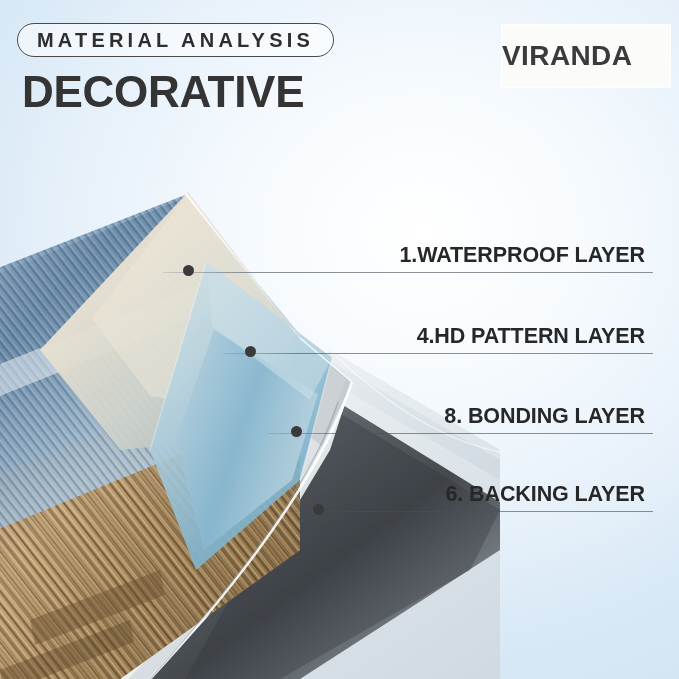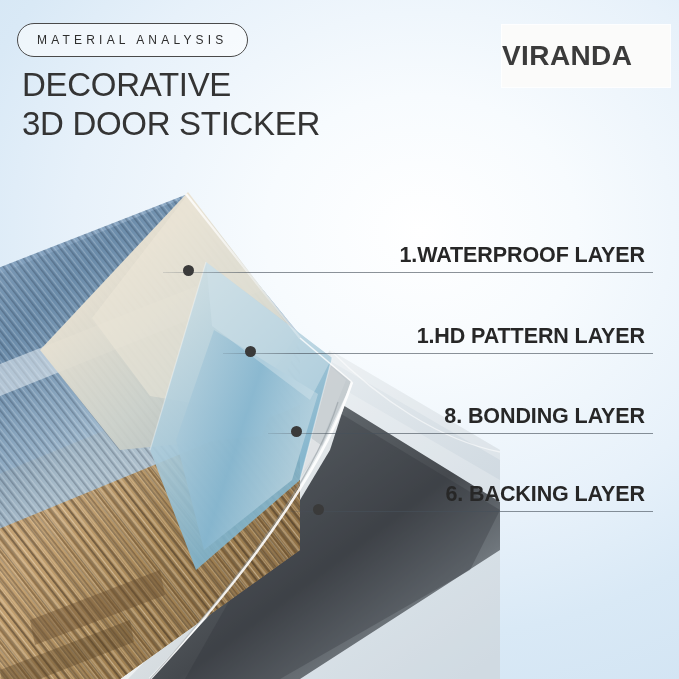--- a/index.html
+++ b/index.html
@@ -26,35 +26,35 @@
     height: 34px;
     padding: 0 19px;
     display: flex;
     align-items: center;
     border: 1.5px solid #4a4a4a;
     border-radius: 18px;
     background: rgba(255,255,255,0.55);
     box-sizing: border-box;
   }
   .pill-text {
-    font-size: 12px;
+    font-size: 20px;
     letter-spacing: 4.2px;
     color: #2e2e2e;
-    font-weight: 400;
+    font-weight: 700;
     white-space: nowrap;
   }
 
   .headline {
     position: absolute;
     left: 22px;
     top: 66px;
     width: 430px;
     color: #343434;
-    font-size: 33px;
-    font-weight: 400;
+    font-size: 44px;
+    font-weight: 700;
     line-height: 1.17;
     letter-spacing: -0.3px;
     white-space: nowrap;
   }
   .headline .l2 { display: block; }
 
   .brandbox {
     position: absolute;
     left: 502px;
     top: 8px;
@@ -267,37 +267,36 @@
       <path d="M 330,200 L 500,300 L 500,310 L 332,212 Z" fill="#ffffff" opacity="0.25"></path>
     </svg>
   </div>
 
   <div class="pill">
     <span class="pill-text">MATERIAL ANALYSIS</span>
   </div>
 
   <div class="headline">
     <span>DECORATIVE</span>
-    <span class="l2">3D DOOR STICKER</span>
   </div>
 
   <div class="brandbox">
     <span class="brandbox-text">VIRANDA</span>
   </div>
 
   <div class="callout" id="co0" style="top: 273px;">
     <div class="rule" style="width: 490px;"></div>
     <div class="label">1.WATERPROOF LAYER</div>
   </div>
   <div class="dot" id="dot0" style="left: 182.5px; top: 264.5px;"></div>
   <div class="leader" id="ld0" style="left: 188px; top: 273px; width: 0px;"></div>
 
   <div class="callout" id="co1" style="top: 354px;">
     <div class="rule" style="width: 430px;"></div>
-    <div class="label">1.HD PATTERN LAYER</div>
+    <div class="label">4.HD PATTERN LAYER</div>
   </div>
   <div class="dot" id="dot1" style="left: 244.5px; top: 345.5px;"></div>
   <div class="leader" id="ld1" style="left: 250px; top: 354px; width: 0px;"></div>
 
   <div class="callout" id="co2" style="top: 434px;">
     <div class="rule" style="width: 385px;"></div>
     <div class="label">8. BONDING LAYER</div>
   </div>
   <div class="dot" id="dot2" style="left: 290.5px; top: 425.5px;"></div>
   <div class="leader" id="ld2" style="left: 296px; top: 434px; width: 0px;"></div>

